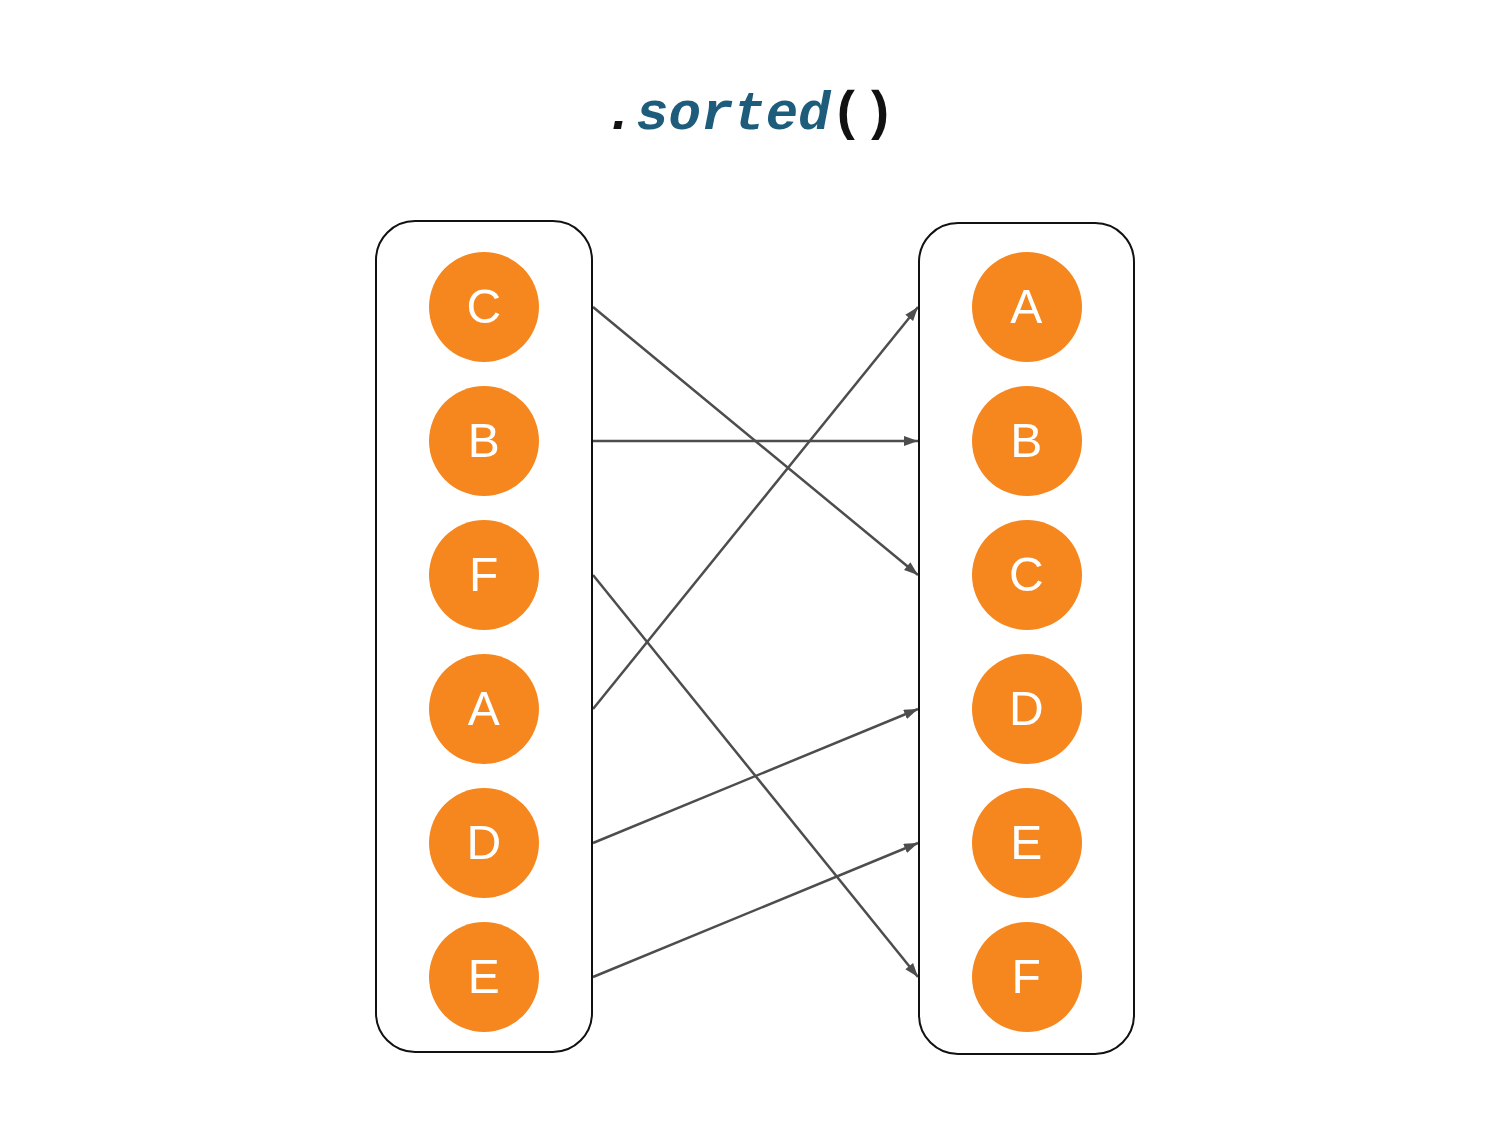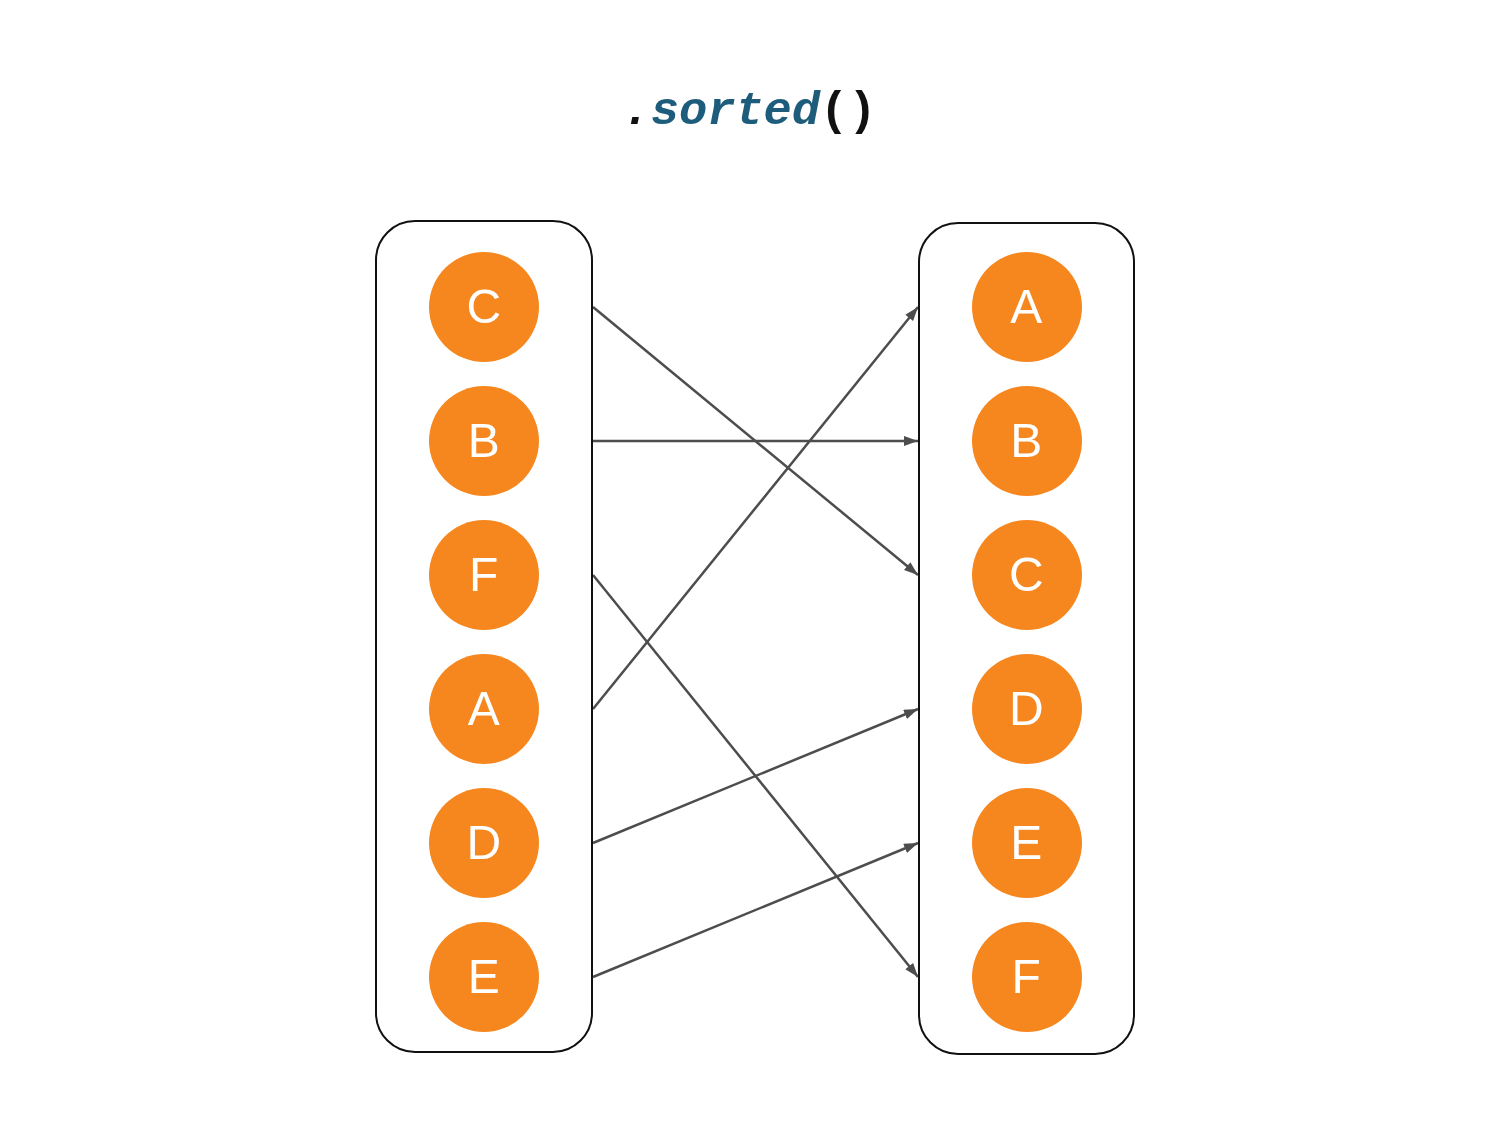--- a/index.html
+++ b/index.html
@@ -15,21 +15,21 @@
     overflow: hidden;
     font-family: "Liberation Sans", sans-serif;
   }
   .title {
     position: absolute;
     top: 88px;
     left: 0;
     width: 100%;
     text-align: center;
     font-family: "Liberation Mono", monospace;
-    font-size: 47px;
+    font-size: 54px;
     line-height: 1;
     white-space: pre;
   }
   .title .t-dot,
   .title .t-accent {
     font-style: italic;
     font-weight: bold;
   }
   .title .t-dot    { color: var(--title-plain, #111111); }
   .title .t-accent { color: var(--title-accent, #1d5d7b); }

